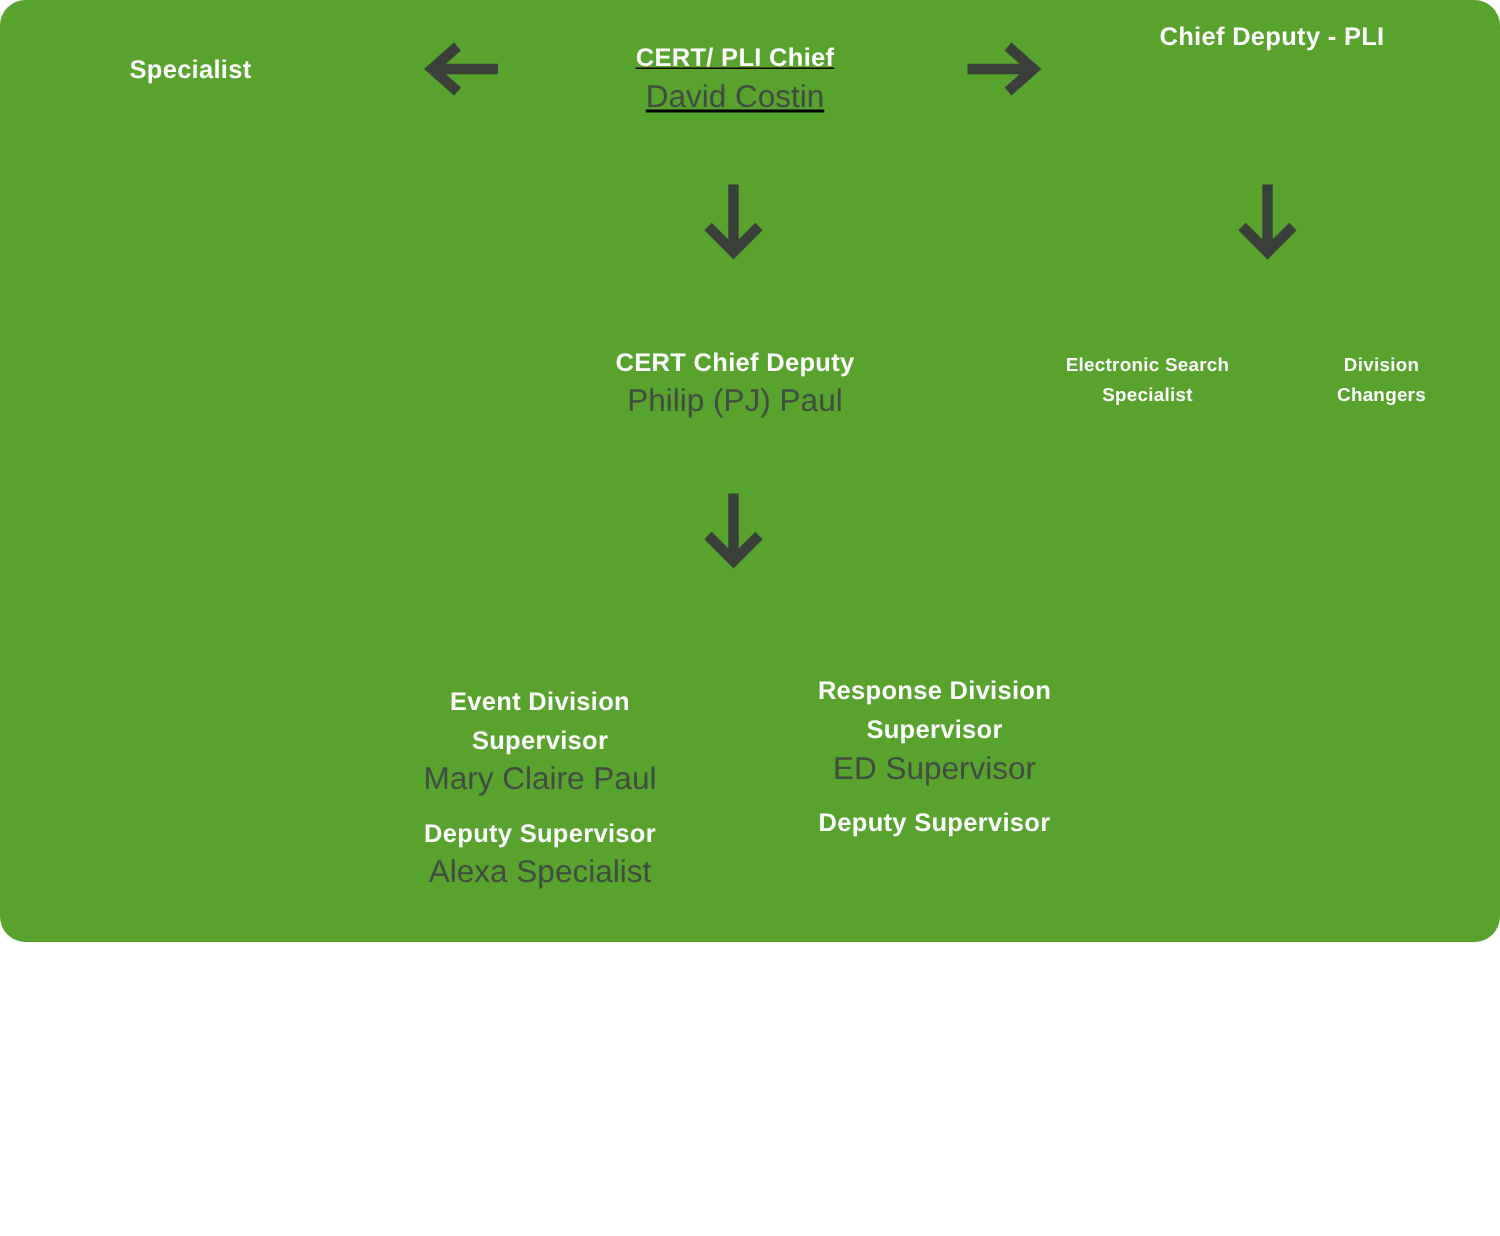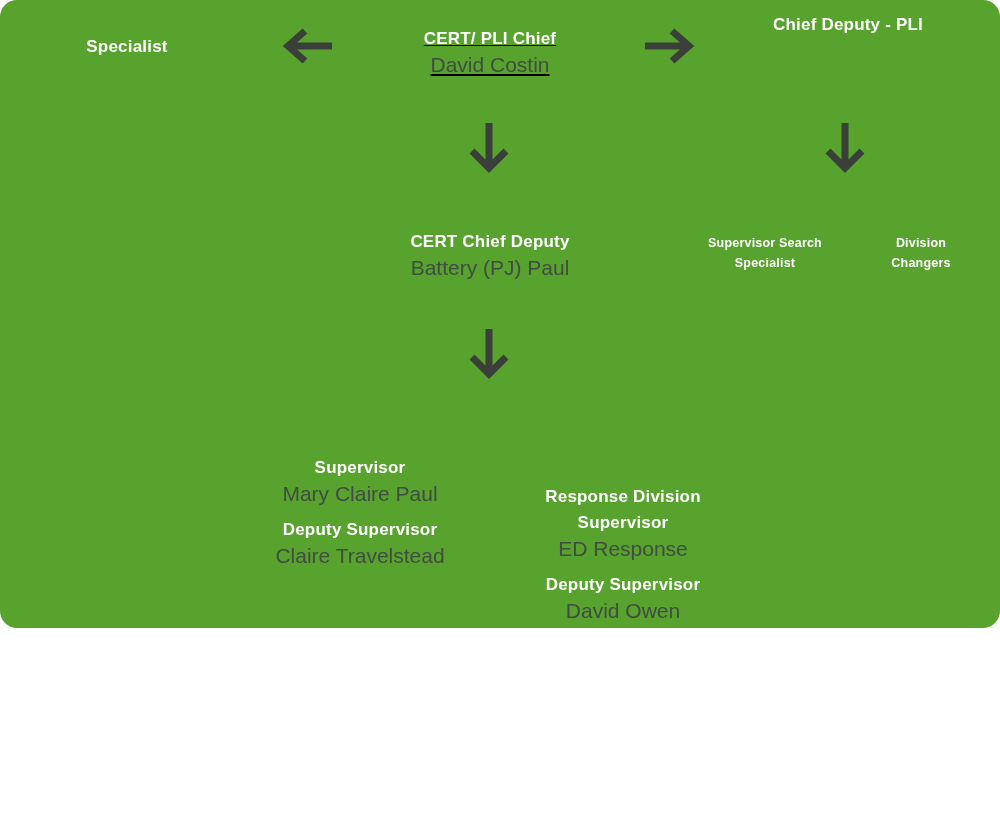--- a/index.html
+++ b/index.html
@@ -82,54 +82,54 @@
   </div>
 
   <div class="abs arrow" style="left:823px; top:122px;">
     <svg width="44" height="56" viewBox="0 0 44 56">
       <path d="M22 1 V45 M5 29 L22 46 L39 29" fill="none" stroke="currentColor" stroke-width="7" stroke-linejoin="miter"></path>
     </svg>
   </div>
 
   <div class="abs center" style="left:490px; top:229px;">
     <div class="title">CERT Chief Deputy</div>
-    <div class="name">Battery (PJ) Paul</div>
+    <div class="name">Philip (PJ) Paul</div>
   </div>
 
   <div class="abs center" style="left:765px; top:233px;">
-    <div class="small-title">Supervisor Search</div>
+    <div class="small-title">Electronic Search</div>
     <div class="small-title">Specialist</div>
   </div>
 
   <div class="abs center" style="left:921px; top:233px;">
     <div class="small-title">Division</div>
     <div class="small-title">Changers</div>
   </div>
 
   <div class="abs arrow" style="left:467px; top:328px;">
     <svg width="44" height="56" viewBox="0 0 44 56">
       <path d="M22 1 V45 M5 29 L22 46 L39 29" fill="none" stroke="currentColor" stroke-width="7" stroke-linejoin="miter"></path>
     </svg>
   </div>
 
   <div class="abs center" style="left:360px; top:455px;">
+    <div class="title">Event Division</div>
     <div class="title">Supervisor</div>
     <div class="name">Mary Claire Paul</div>
     <div class="gap"></div>
     <div class="title">Deputy Supervisor</div>
-    <div class="name">Claire Travelstead</div>
+    <div class="name">Alexa Specialist</div>
   </div>
 
-  <div class="abs center" style="left:623px; top:448px;margin-top:36px;">
+  <div class="abs center" style="left:623px; top:448px;">
     <div class="title">Response Division</div>
     <div class="title">Supervisor</div>
-    <div class="name">ED Response</div>
+    <div class="name">ED Supervisor</div>
     <div class="gap"></div>
     <div class="title">Deputy Supervisor</div>
-    <div class="name">David Owen</div>
   </div>
 
   <div class="abs arrow" style="left:467px; top:647px;">
     <svg width="44" height="56" viewBox="0 0 44 56">
       <path d="M22 1 V45 M5 29 L22 46 L39 29" fill="none" stroke="currentColor" stroke-width="7" stroke-linejoin="miter"></path>
     </svg>
   </div>
 
   <div class="abs center title" style="left:492px; top:764px;margin-left:20px;">Units</div>
 

